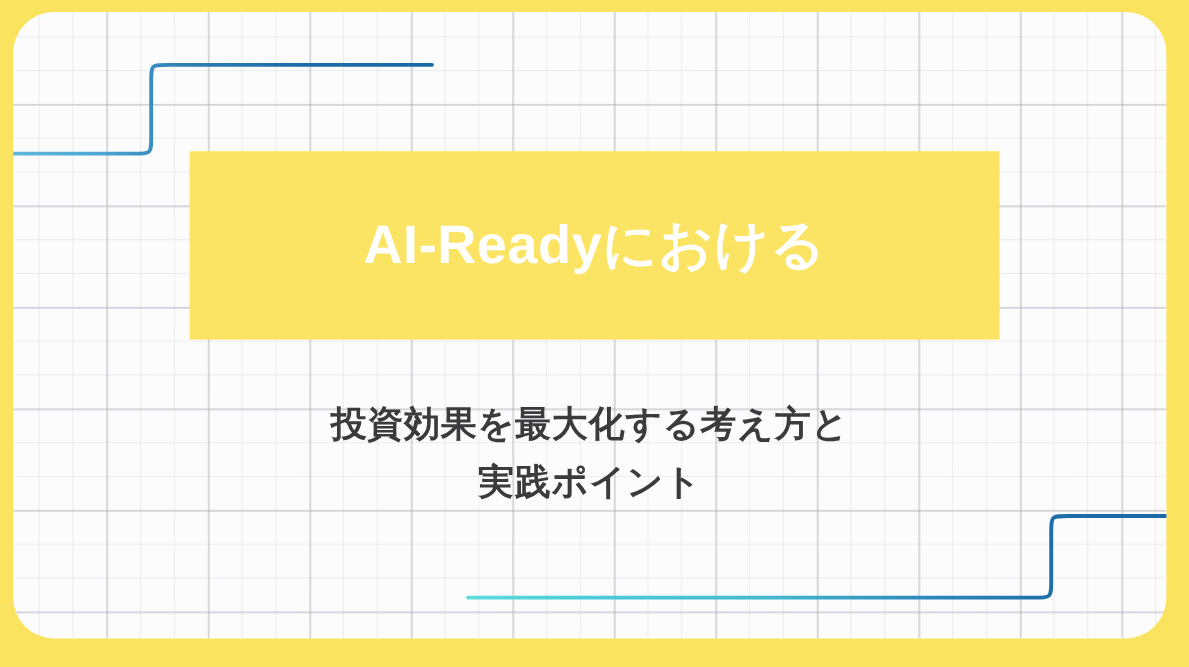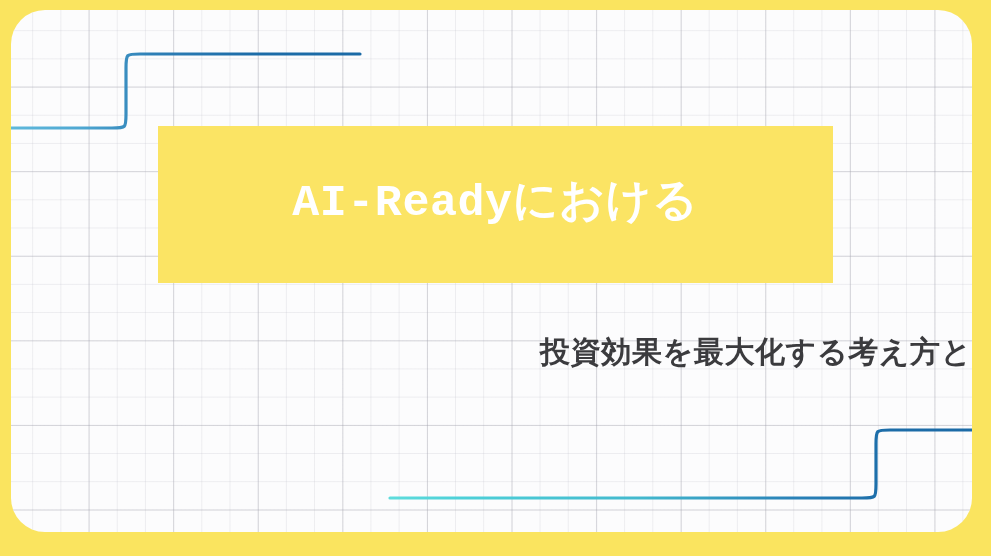--- a/index.html
+++ b/index.html
@@ -20,21 +20,20 @@
   
   #canvas {
     position: absolute;
     left: 11px;
     top: 10px;
     right: 19px;
     bottom: 24px;
     background: #fcfcfd;
     border-radius: 34px;
     overflow: hidden;
-    font-family: Liberation Mono, monospace;
   }
 
   
   .grid-fine, .grid-major {
     position: absolute;
     inset: 0;
     pointer-events: none;
   }
   .grid-fine {
     background-image:
@@ -100,21 +99,20 @@
     top: 320px;           
     text-align: center;
   }
   .subtitle-line {
     color: #3b3b3e;
     font-size: 30px;
     font-weight: 700;
     line-height: 1.62;
     letter-spacing: 0.6px;
     white-space: nowrap;
-    text-align: right;
   }
 </style>
 </head>
 <body>
 
 <div id="slide">
 
   <div id="canvas">
 
     <div class="grid-fine"></div>
@@ -145,16 +143,17 @@
         <path d="M 390 498 L 862 498 C 876 498 876 498 876 484 L 876 444 C 876 430 876 430 890 430 L 980 430" fill="none" stroke="url(#gradBottom)" stroke-width="3.2" stroke-linecap="round"></path>
       </svg>
     </div>
 
     <div id="title-band">
       <div class="title-line">AI-Readyにおける</div>
     </div>
 
     <div id="subtitle">
       <div class="subtitle-line">投資効果を最大化する考え方と</div>
+      <div class="subtitle-line">実践ポイント</div>
     </div>
 
   </div>
 </div>
 
 </body></html>

